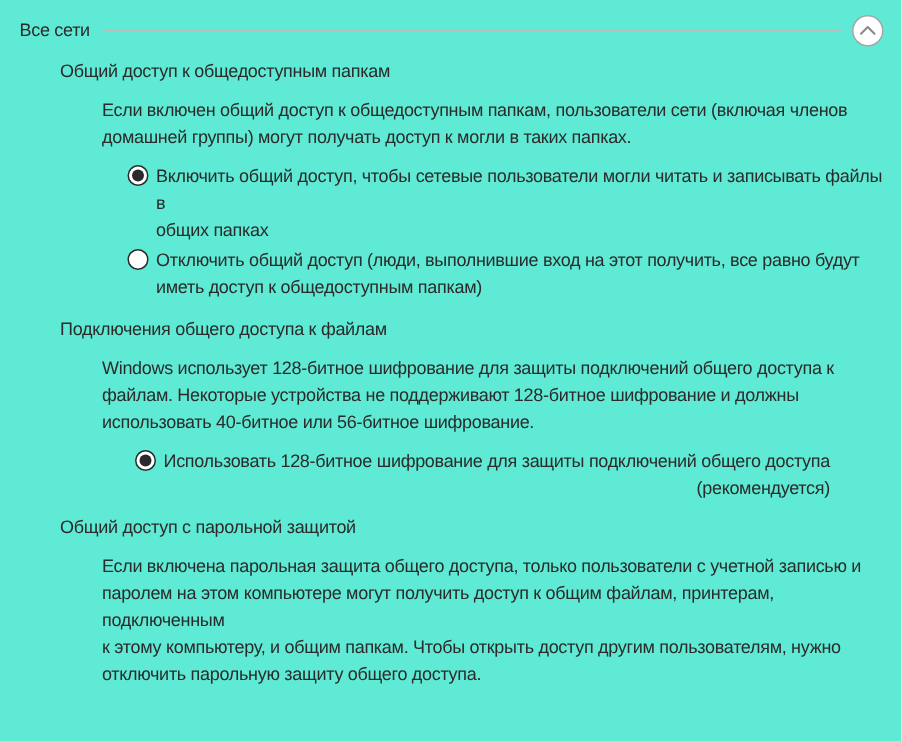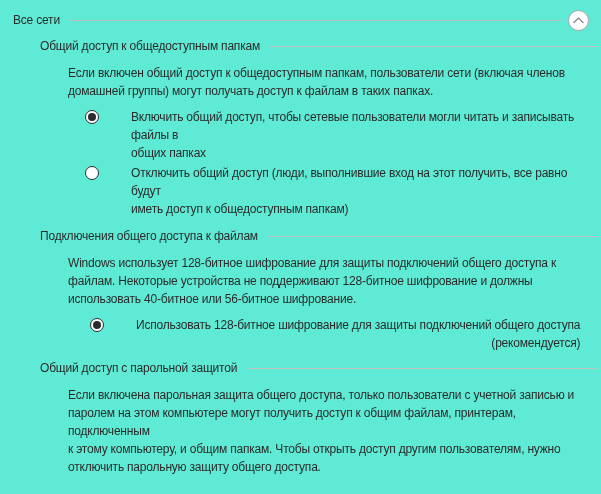--- a/index.html
+++ b/index.html
@@ -43,22 +43,22 @@
     align-items: center;
     justify-content: center;
     cursor: pointer;
     flex: 0 0 auto;
     padding: 0;
   }
   .collapse-btn svg { display: block; }
   .content { margin-left: 27px; padding-right: 4px; }
   .sec-head {
     display: flex;
-    align-items: center;
     height: 16px;
+    flex-direction: column;
   }
   .sec-head .rule { margin-left: 10px; background: #c3c3c3; }
   .sec1 .sec-head { margin-top: 8px; }
   .sec2 .sec-head { margin-top: 10px; }
   .sec3 .sec-head { margin-top: 8px; }
   .desc {
     margin: 10px 0 0 28px;
     white-space: pre-line;
   }
   .options { margin-top: 8px; }
@@ -80,21 +80,21 @@
     position: relative;
   }
   .radio.checked::after {
     content: "";
     position: absolute;
     left: 2px; top: 2px;
     width: 8px; height: 8px;
     border-radius: 50%;
     background: #2b2b2b;
   }
-  .radio-label { white-space: pre-line; margin-left: 27px; }
+  .radio-label { white-space: pre-line; }
 </style>
 </head>
 <body>
 
 <div class="page">
 
   <div class="allnet-row">
     <span class="allnet-title">Все сети</span>
     <div class="rule"></div>
     <button class="collapse-btn">
@@ -107,21 +107,21 @@
   </div>
 
   <div class="content">
 
     <section class="sec1">
       <div class="sec-head">
         <span>Общий доступ к общедоступным папкам</span>
         <div class="rule"></div>
       </div>
       <p class="desc">Если включен общий доступ к общедоступным папкам, пользователи сети (включая членов
-домашней группы) могут получать доступ к файлам в таких папках.</p>
+домашней группы) могут получать доступ к могли в таких папках.</p>
       <div class="options">
         <label class="radio-row">
           <span class="radio checked"></span>
           <span class="radio-label">Включить общий доступ, чтобы сетевые пользователи могли читать и записывать файлы в
 общих папках</span>
         </label>
         <label class="radio-row">
           <span class="radio"></span>
           <span class="radio-label">Отключить общий доступ (люди, выполнившие вход на этот получить, все равно будут
 иметь доступ к общедоступным папкам)</span>

